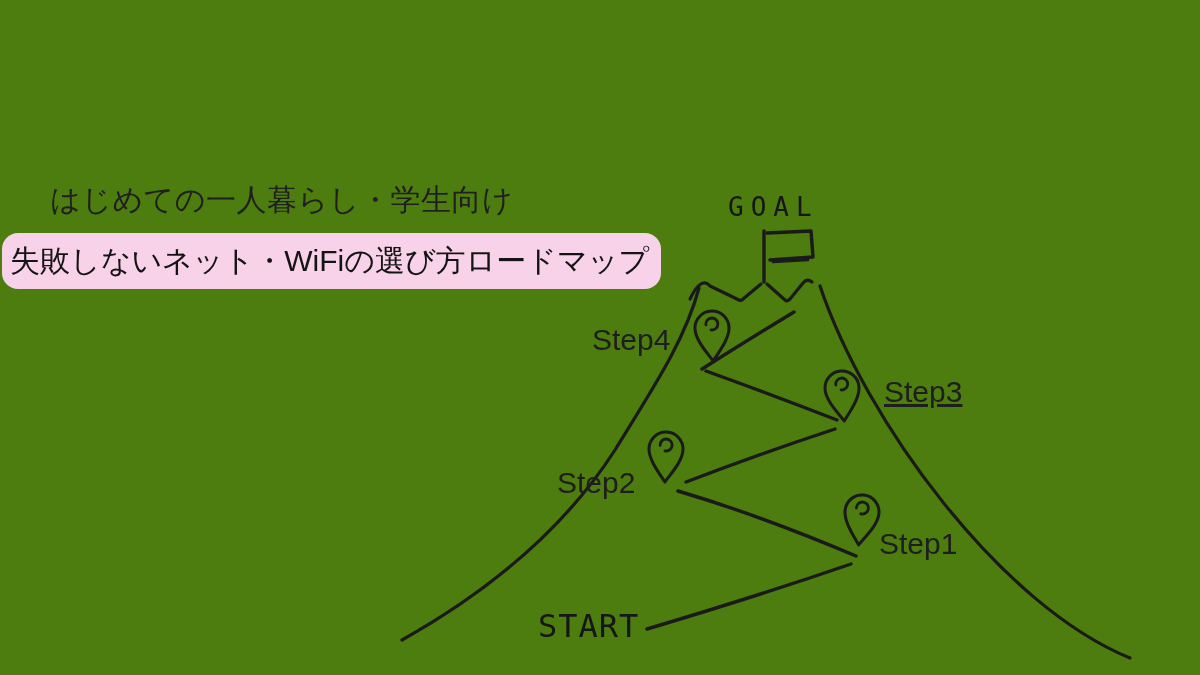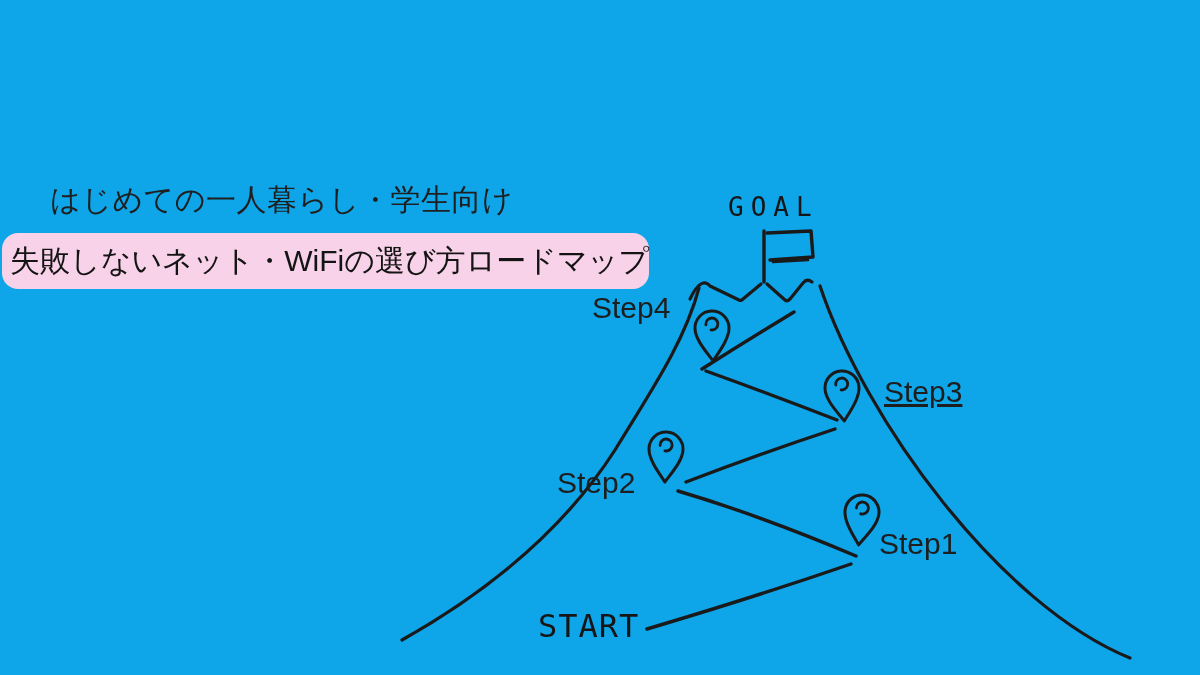--- a/index.html
+++ b/index.html
@@ -4,59 +4,59 @@
 <style>
   html, body {
     margin: 0;
     padding: 0;
     background: #ffffff;
   }
   .canvas {
     position: relative;
     width: 1200px;
     height: 675px;
-    background: #0ea5e9;
+    background: #4d7c0f;
     overflow: hidden;
     font-family: "Liberation Sans", sans-serif;
     color: #1a1a1a;
   }
   .abs { position: absolute; }
   .subtitle {
     left: 50px;
     top: 183px;
     font-size: 30px;
     line-height: 1.15;
     letter-spacing: 0.5px;
     color: #1f1f1f;
     white-space: nowrap;
   }
   .title-pill {
     left: 2px;
     top: 233px;
     height: 56px;
     display: flex;
     align-items: center;
-    padding: 0 0 0 8px;
+    padding: 0 12px 0 8px;
     background: #F8D2E8;
     border-radius: 16px;
     font-size: 30px;
     line-height: 1;
     color: #141414;
     white-space: nowrap;
   }
   .step-label {
     font-size: 30px;
     line-height: 1.1;
     color: #1e1e1e;
     white-space: nowrap;
   }
   .step1 { left: 879px; top: 527px; }
   .step2 { left: 557px; top: 449px; margin-top: 17px; }
   .step3 { left: 884px; top: 375px; text-decoration: underline; }
-  .step4 { left: 592px; top: 291px; }
+  .step4 { left: 592px; top: 323px; }
   .hand-caps {
     font-family: "DejaVu Sans Mono", monospace;
     color: #161616;
     white-space: nowrap;
   }
   .goal-label {
     left: 728px;
     top: 194px;
     font-size: 26px;
     letter-spacing: 7px;

